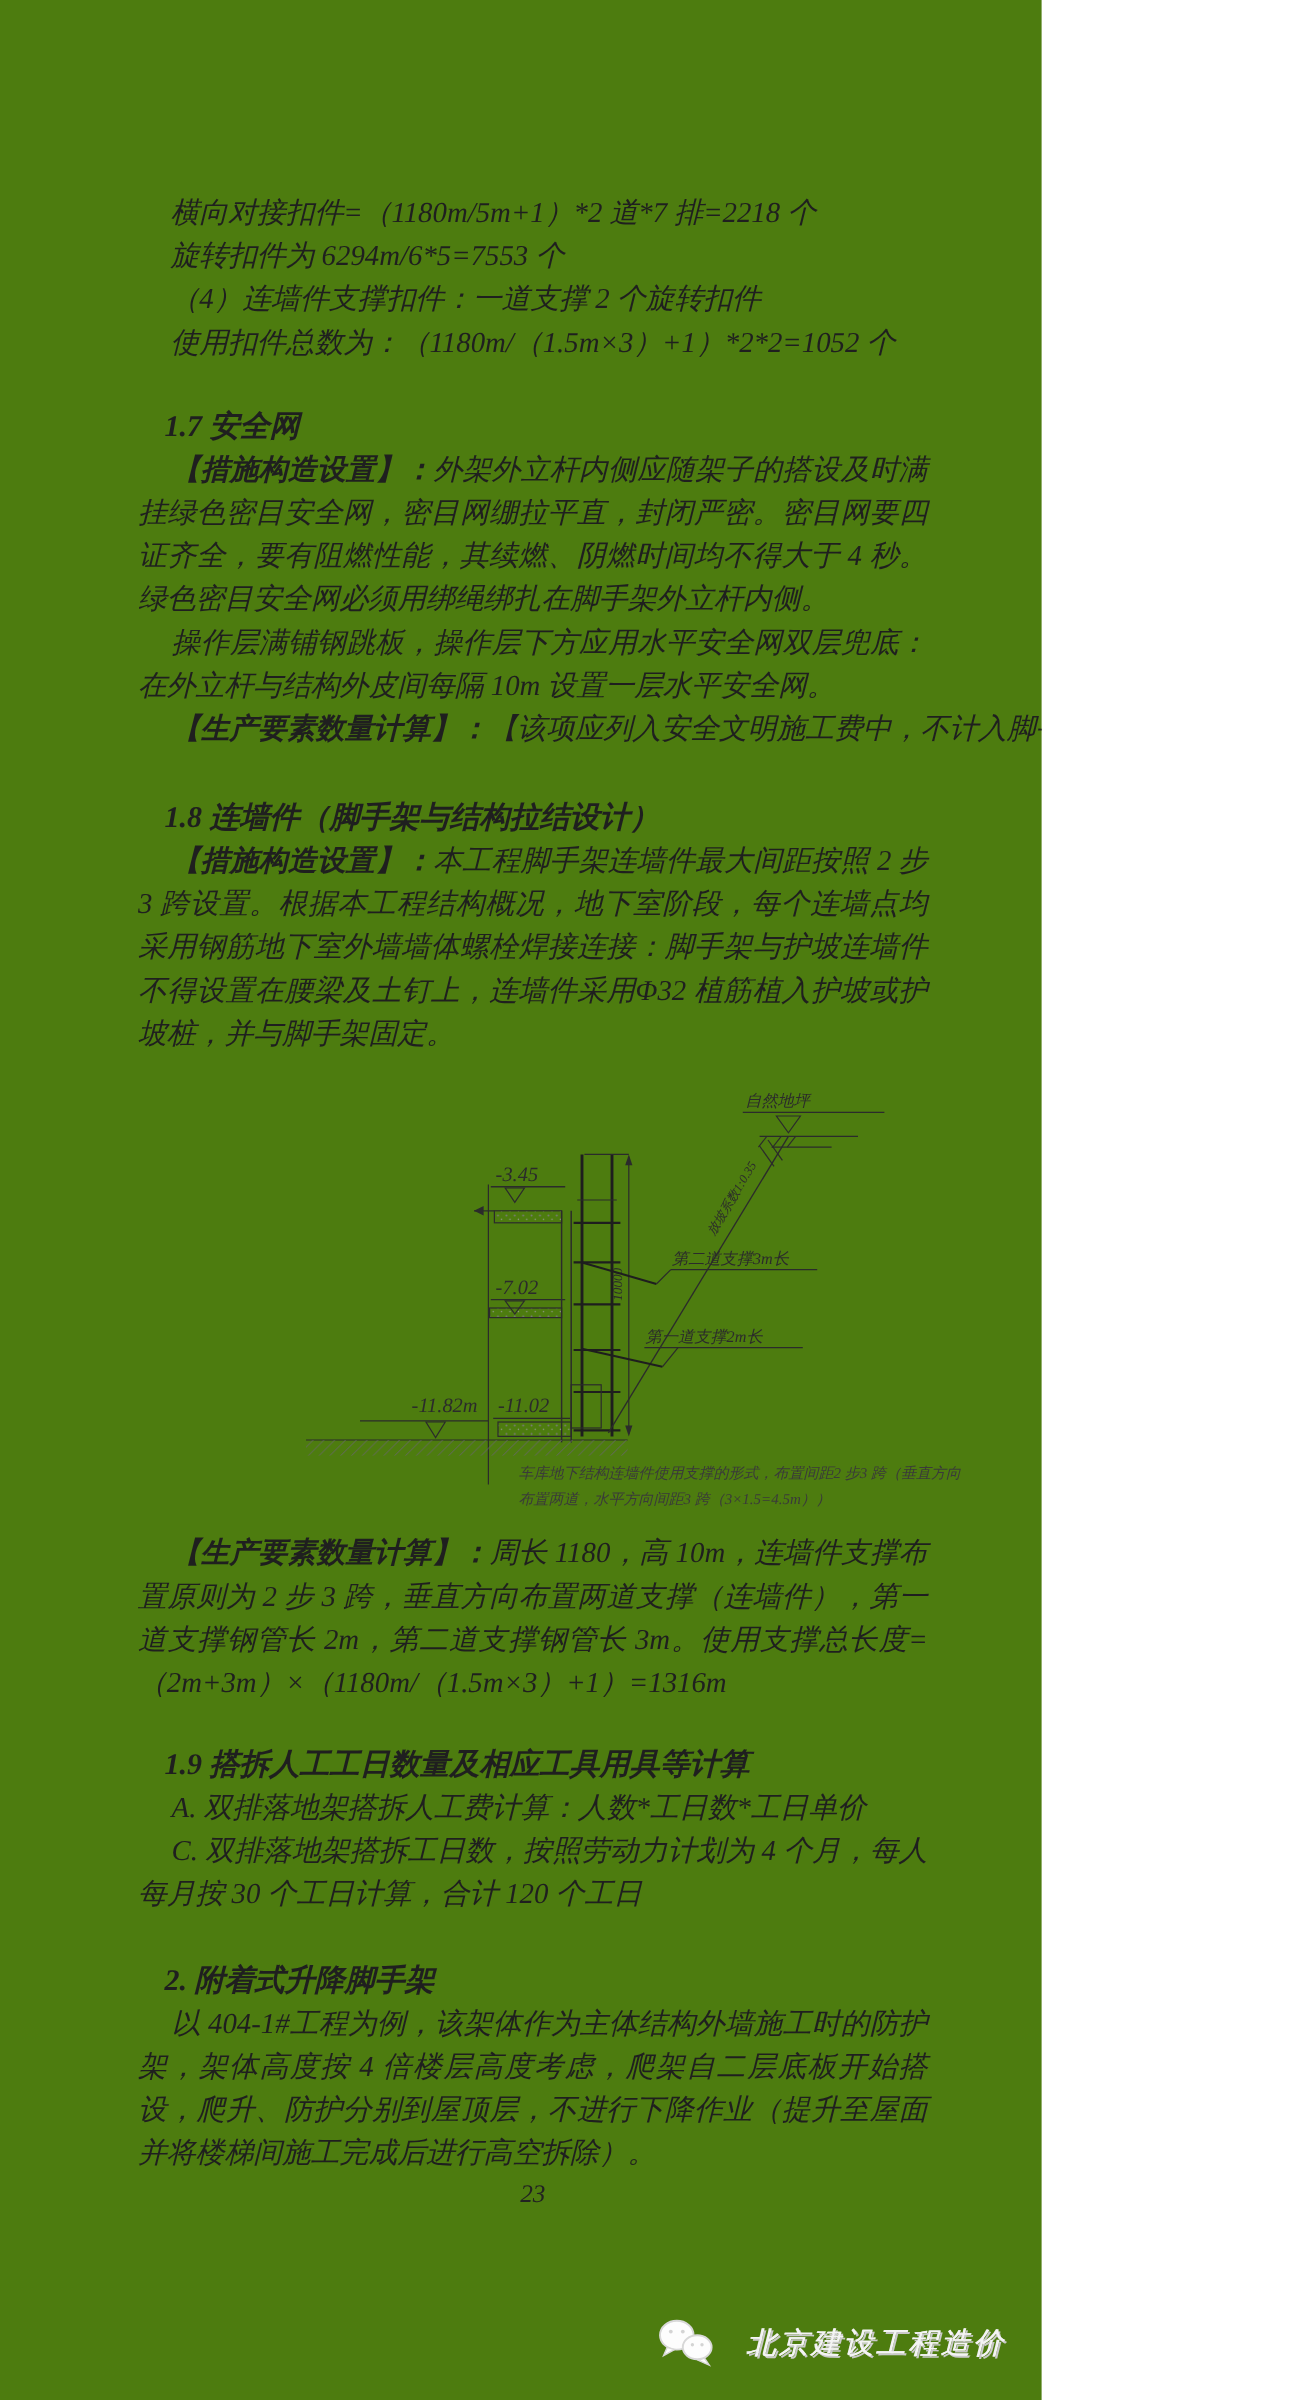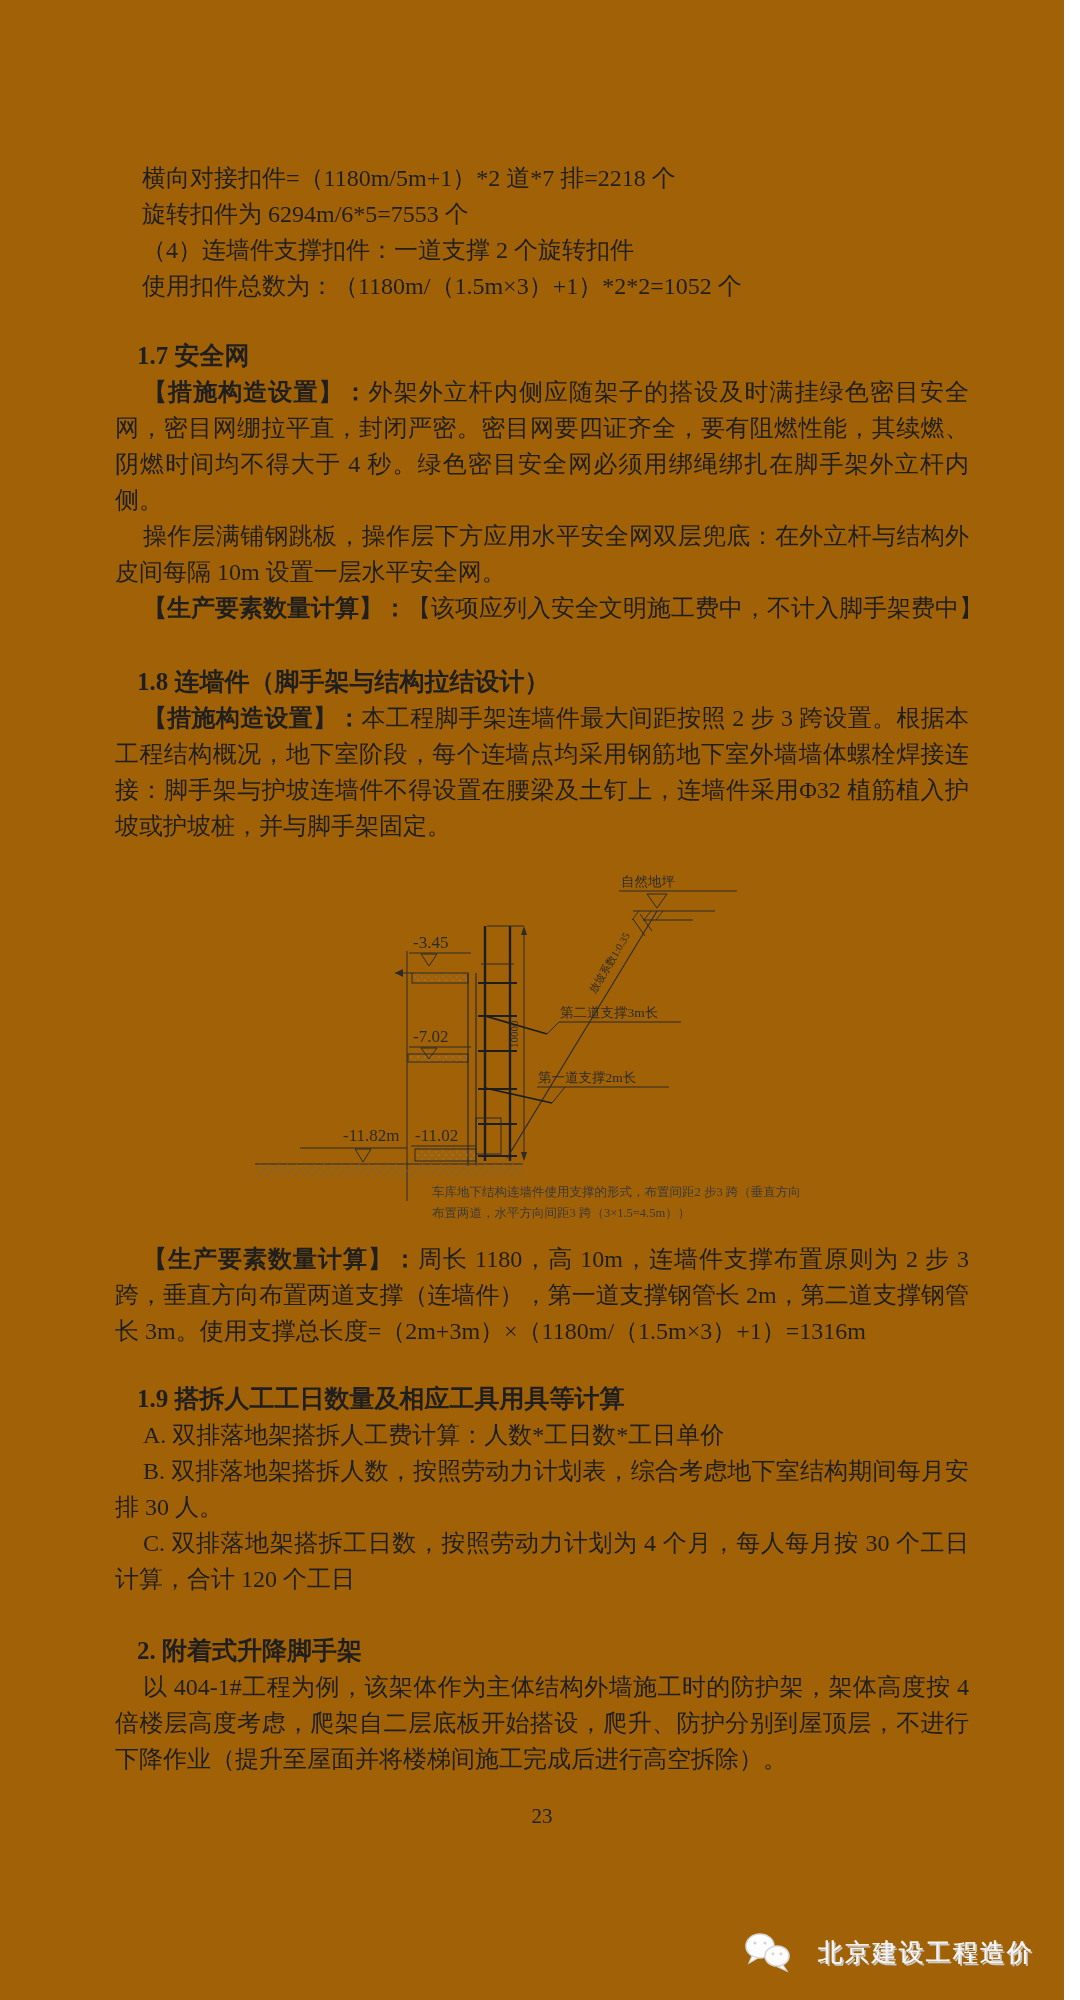--- a/index.html
+++ b/index.html
@@ -1,34 +1,34 @@
 <!DOCTYPE html>
 <html><head>
 <meta charset="utf-8">
 <style>
   html,body{margin:0;padding:0;background:#ffffff;}
   .page{
-    position:relative;width:1064px;height:2000px;background:#a16207;overflow:hidden;
-    font-family:"Liberation Serif","DejaVu Serif",serif;color:#1f1f1f;
+    position:relative;width:868px;height:2000px;background:#4d7c0f;overflow:hidden;
+    font-family:"Liberation Serif","DejaVu Serif",serif;color:#1f1f1f;font-style:italic;
   }
   .doc{padding:160px 95px 0 115px;font-size:24px;line-height:36px;text-align:justify;}
   .line{text-indent:27px;}
   .sec-heading{font-weight:bold;font-size:25px;line-height:36px;margin-left:22px;}
   .mt-17{margin-top:34px;}
   .mt-18{margin-top:38px;}
   .mt-19{margin-top:32px;}
   .mt-2{margin-top:36px;}
   .para{text-indent:28px;margin:0;}
   .nowrap{white-space:nowrap;text-align:center;}
   .blabel{font-weight:bold;}
   .diagram-wrap{margin:12px 0 0 130px;width:560px;height:385px;}
   .diagram-wrap svg{display:block;}
   .dg-text{font-family:"Liberation Serif","DejaVu Serif",serif;fill:#2b2b2b;}
   .dg-caption{font-family:"Liberation Serif","DejaVu Serif",serif;fill:#3a3a3a;}
-  .page-number{ text-align:center;margin-top:24px;font-size:21px;line-height:30px;color:#222;}
+  .page-number{ text-align:center;font-size:21px;line-height:30px;color:#222;}
   .watermark{
     position:absolute;right:30px;bottom:26px;display:flex;align-items:center;gap:24px;
     font-family:"Liberation Sans","DejaVu Sans",sans-serif;
   }
   .watermark-text{
     font-size:25px;letter-spacing:2px;color:#f4f4f4;
     text-shadow:1.5px 1.5px 0 #c9c9c9, -0.5px -0.5px 0 #ededed;
   }
 </style>
 </head>
@@ -134,21 +134,20 @@
 
         <text class="dg-caption" x="187" y="340" font-size="12.5">车库地下结构连墙件使用支撑的形式，布置间距2 步3 跨（垂直方向</text>
         <text class="dg-caption" x="187" y="361" font-size="12.5">布置两道，水平方向间距3 跨（3×1.5=4.5m））</text>
       </svg>
     </div>
 
     <p class="para"><span class="blabel">【生产要素数量计算】：</span><span>周长 1180，高 10m，连墙件支撑布置原则为 2 步 3 跨，垂直方向布置两道支撑（连墙件），第一道支撑钢管长 2m，第二道支撑钢管长 3m。使用支撑总长度=（2m+3m）×（1180m/（1.5m×3）+1）=1316m</span></p>
 
     <div class="sec-heading mt-19">1.9 搭拆人工工日数量及相应工具用具等计算</div>
     <p class="para">A. 双排落地架搭拆人工费计算：人数*工日数*工日单价</p>
-    <p class="para">B. 双排落地架搭拆人数，按照劳动力计划表，综合考虑地下室结构期间每月安排 30 人。</p>
     <p class="para">C. 双排落地架搭拆工日数，按照劳动力计划为 4 个月，每人每月按 30 个工日计算，合计 120 个工日</p>
 
     <div class="sec-heading mt-2">2. 附着式升降脚手架</div>
     <p class="para">以 404-1#工程为例，该架体作为主体结构外墙施工时的防护架，架体高度按 4 倍楼层高度考虑，爬架自二层底板开始搭设，爬升、防护分别到屋顶层，不进行下降作业（提升至屋面并将楼梯间施工完成后进行高空拆除）。</p>
 
     <div class="page-number">23</div>
   </div>
 
   <div class="watermark">
     <svg width="52" height="44" viewBox="0 0 52 44">

